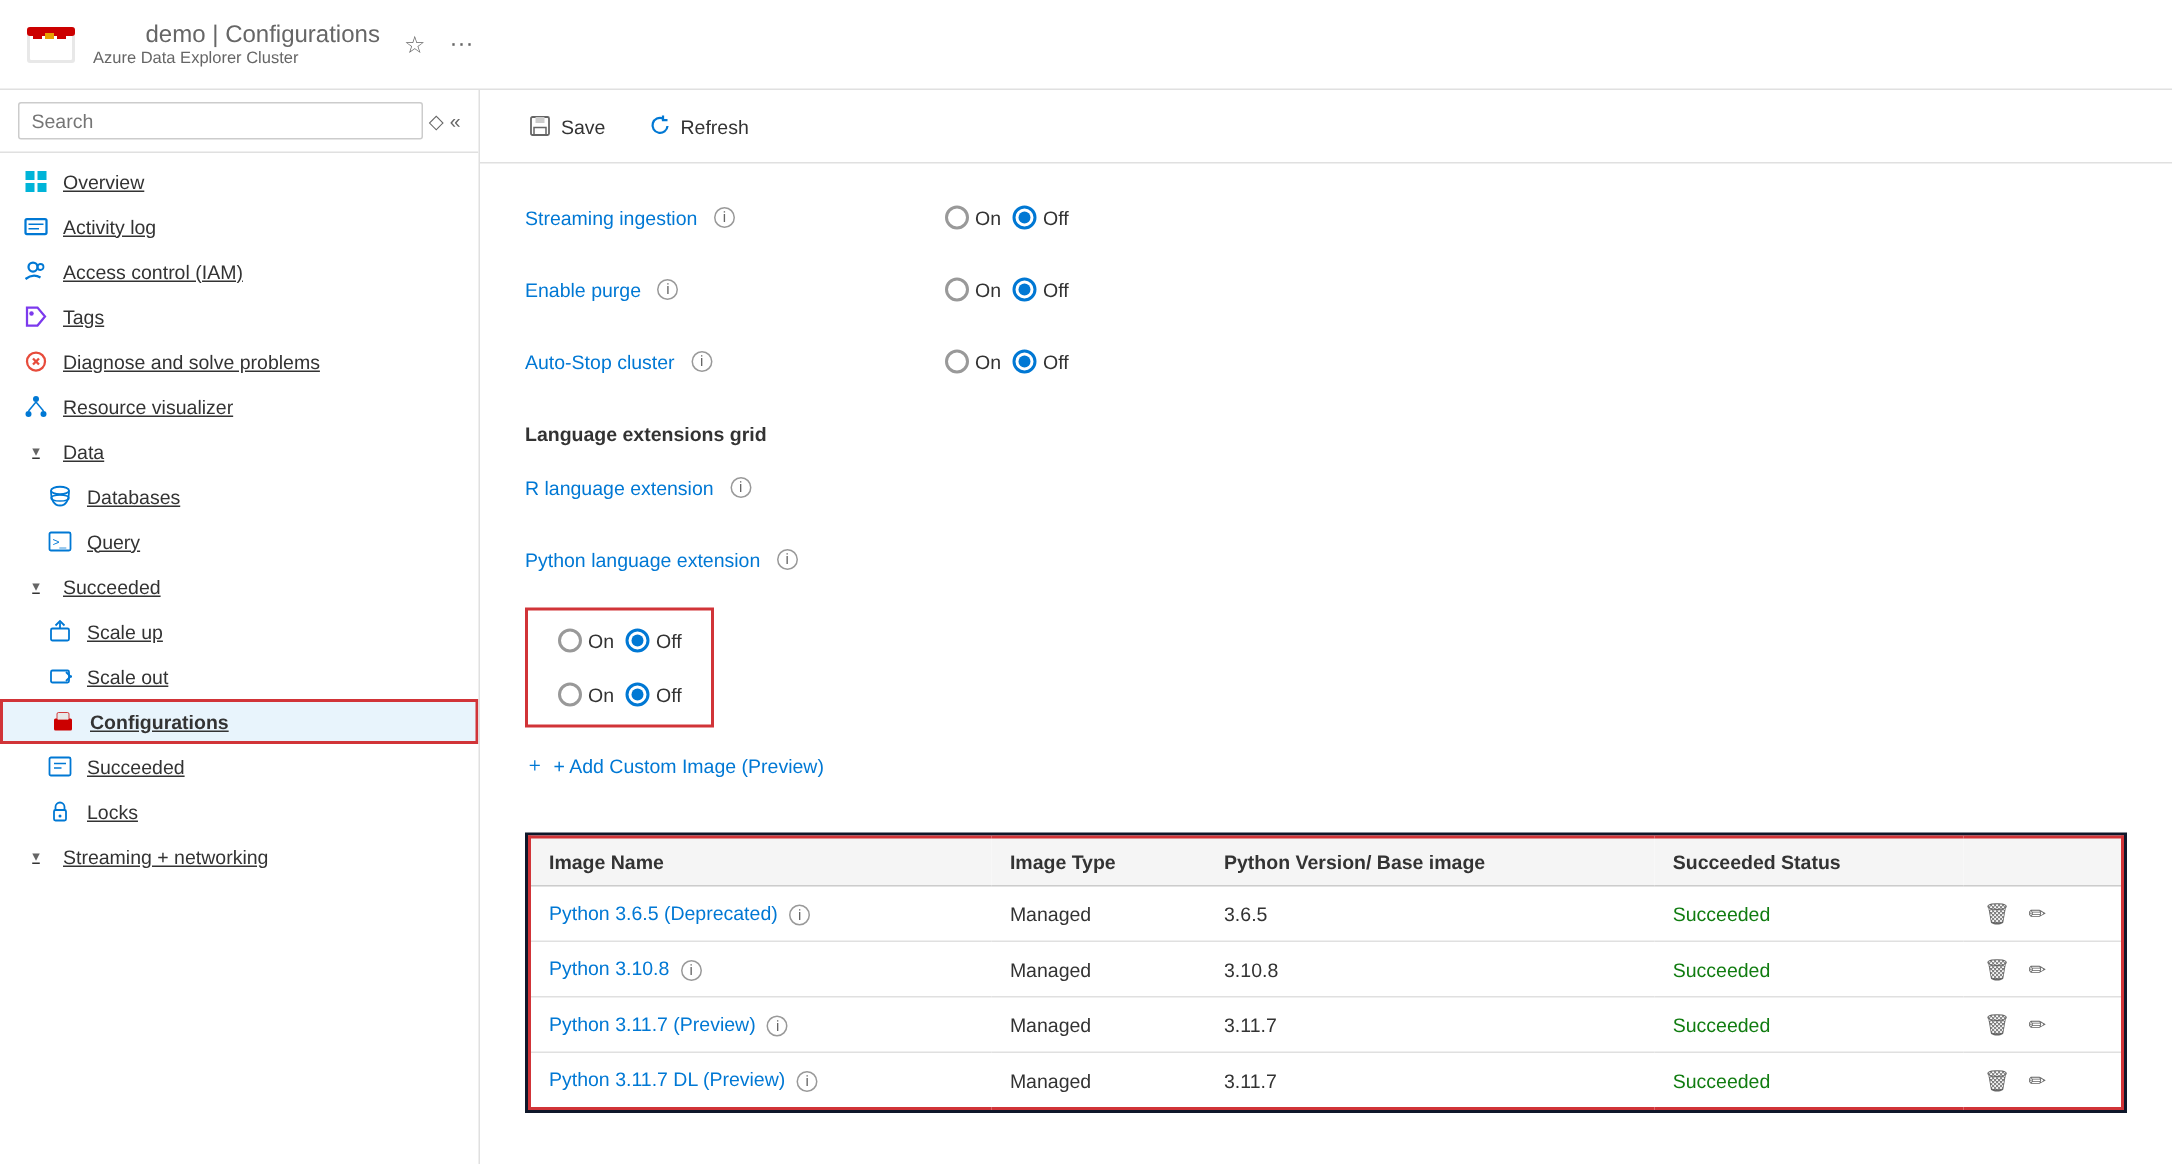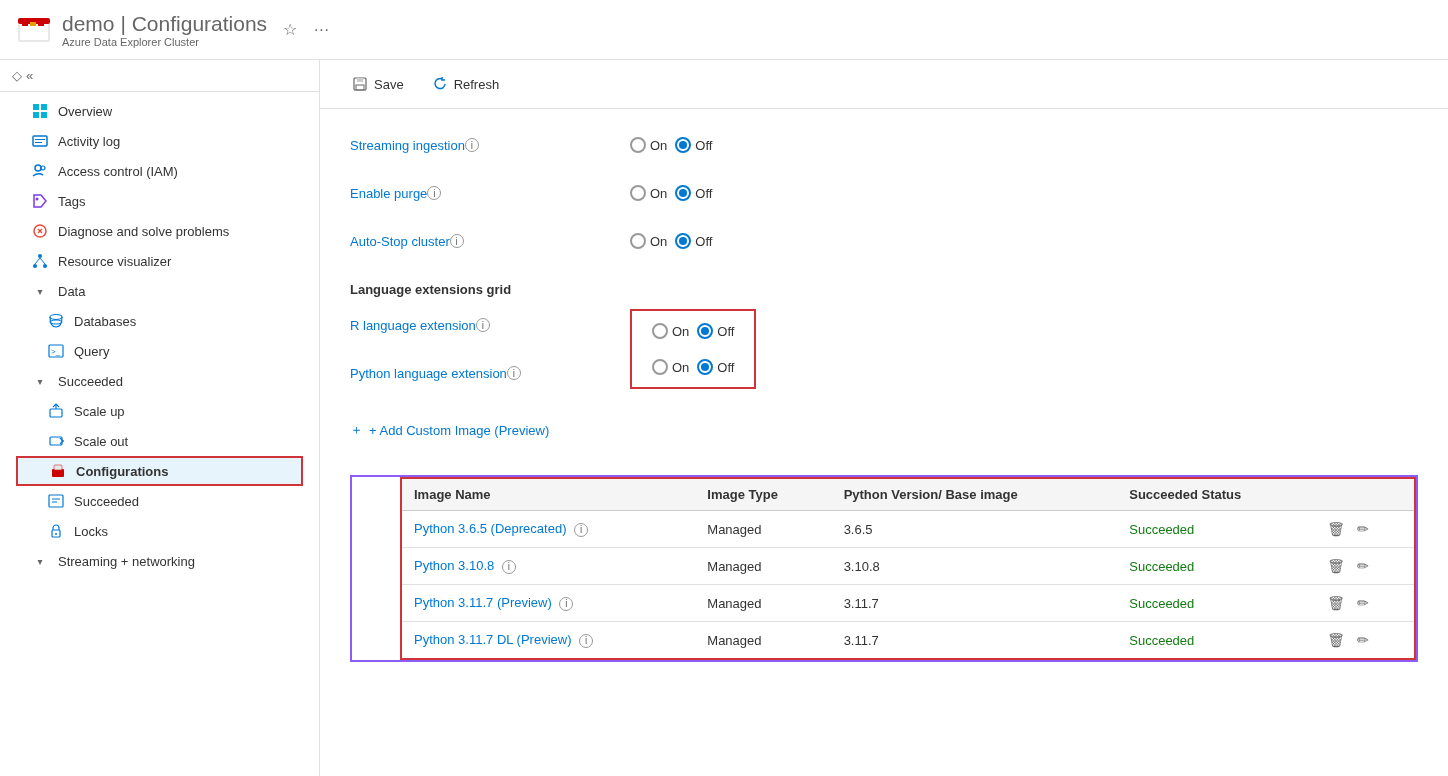--- a/index.html
+++ b/index.html
@@ -3,72 +3,72 @@
   <meta charset="utf-8">
   <style>
     * { box-sizing: border-box; margin: 0; padding: 0; }
     body { font-family: 'Segoe UI', Arial, sans-serif; font-size: 13px; color: #333; background: #fff; display: flex; flex-direction: column; height: 776px; overflow: hidden; }
 
     
     .header { display: flex; align-items: center; padding: 8px 16px; border-bottom: 1px solid #e0e0e0; height: 60px; background: #fff; }
     .header-icon { width: 36px; height: 36px; margin-right: 10px; display: flex; align-items: center; justify-content: center; }
     .header-icon svg { width: 36px; height: 36px; }
     .header-title { display: flex; flex-direction: column; }
-    .header-title-main { font-size: 21px; font-weight: 600; color: #1a1a1a; }
+    .header-title-main { font-size: 16px; font-weight: 600; color: #1a1a1a; margin-left: 35px; }
     .header-title-main span { color: #666; font-weight: 400; }
     .header-title-sub { font-size: 11px; color: #666; }
     .header-actions { display: flex; align-items: center; margin-left: 12px; gap: 8px; }
     .star-icon, .ellipsis-icon { color: #666; cursor: pointer; font-size: 16px; padding: 4px; }
 
     
     .main-layout { display: flex; flex: 1; overflow: hidden; }
 
     
     .sidebar { width: 320px; min-width: 320px; border-right: 1px solid #e0e0e0; display: flex; flex-direction: column; overflow: hidden; background: #fff; }
     .sidebar-search { padding: 8px 12px; border-bottom: 1px solid #e0e0e0; display: flex; align-items: center; gap: 4px; }
     .sidebar-search input { flex: 1; border: 1px solid #ccc; border-radius: 2px; padding: 4px 8px; font-size: 13px; outline: none; }
     .sidebar-search-icons { display: flex; gap: 4px; color: #666; }
-    .sidebar-nav { flex: 1; overflow-y: auto; padding: 4px 16px; }
+    .sidebar-nav { flex: 1; overflow-y: auto; padding: 4px 0; text-decoration: underline; }
     .nav-item { display: flex; align-items: center; padding: 7px 16px; cursor: pointer; color: #333; gap: 10px; font-size: 13px; }
     .nav-item.active { background: #e8f4fc; font-weight: 600; }
     .nav-item.indent { padding-left: 32px; }
     .nav-icon { width: 16px; height: 16px; display: inline-flex; align-items: center; justify-content: center; flex-shrink: 0; }
     .nav-item .chevron { font-size: 10px; color: #666; }
 
     
     .content { flex: 1; overflow-y: auto; padding: 0; }
     .toolbar { display: flex; align-items: center; padding: 10px 20px; border-bottom: 1px solid #e0e0e0; gap: 4px; }
     .toolbar-btn { display: flex; align-items: center; gap: 6px; padding: 6px 12px; border: none; background: none; cursor: pointer; color: #333; font-size: 13px; }
     .toolbar-btn svg { width: 16px; height: 16px; }
 
     .config-section { padding: 20px 30px; }
 
     .config-row { display: flex; align-items: center; margin-bottom: 16px; min-height: 32px; }
-    .config-label { min-width: 280px; color: #0078d4; font-size: 13px; display: flex; align-items: center; gap: 0; }
+    .config-label { min-width: 280px; color: #0078d4; font-size: 13px; display: flex; align-items: center; gap: 11px; }
     .config-label.black { color: #333; align-items: flex-end; }
     .info-icon { display: inline-flex; align-items: center; justify-content: center; width: 14px; height: 14px; border-radius: 50%; border: 1px solid #999; color: #666; font-size: 10px; cursor: pointer; }
     .radio-group { display: flex; align-items: center; gap: 8px; }
     .radio-option { display: flex; align-items: center; gap: 4px; cursor: pointer; }
     .radio-circle { width: 16px; height: 16px; border-radius: 50%; border: 2px solid #999; display: flex; align-items: center; justify-content: center; }
     .radio-circle.selected { border-color: #0078d4; }
     .radio-circle.selected::after { content: ''; width: 8px; height: 8px; border-radius: 50%; background: #0078d4; }
     .radio-label { font-size: 13px; color: #333; }
 
     .add-custom { display: flex; align-items: center; gap: 6px; color: #0078d4; cursor: pointer; font-size: 13px; margin-bottom: 16px; }
 
     
     .data-table { width: 100%; border-collapse: collapse; border: 2px solid #d13438; }
     .data-table th { background: #f5f5f5; text-align: left; padding: 8px 12px; font-weight: 600; font-size: 13px; color: #333; border-bottom: 1px solid #ccc; }
     .data-table td { padding: 8px 12px; font-size: 13px; border-bottom: 1px solid #e0e0e0; color: #333; }
     .data-table tr:last-child td { border-bottom: none; }
     .data-table td.status { color: #107c10; }
     .data-table td.link-blue { color: #0078d4; }
     .table-actions { display: flex; gap: 8px; align-items: center; color: #666; }
     .table-action-btn { background: none; border: none; cursor: pointer; color: #666; font-size: 14px; padding: 2px; }
-    .table-wrapper { margin: 0 30px 20px; border: 2px solid #8b5cf6; padding-left: 48px; }
+    .table-wrapper { margin: 0 30px 20px; border: 2px solid #0f172a; }
 
     
     ::-webkit-scrollbar { width: 6px; }
     ::-webkit-scrollbar-thumb { background: #ccc; border-radius: 3px; }
   </style>
 </head>
 <body>
 
 <div class="header">
   <div class="header-icon">
@@ -93,20 +93,21 @@
   <div class="header-actions">
     <span class="star-icon">☆</span>
     <span class="ellipsis-icon">···</span>
   </div>
 </div>
 
 <div class="main-layout">
 
   <div class="sidebar">
     <div class="sidebar-search">
+      <input type="text" placeholder="Search" style="">
       <div class="sidebar-search-icons">
         <span>◇</span>
         <span>«</span>
       </div>
     </div>
     <div class="sidebar-nav">
 
       <div class="nav-item">
         <span class="nav-icon">
           <svg width="16" height="16" viewBox="0 0 16 16">
@@ -340,21 +341,21 @@
           </label>
         </div>
       </div>
 
       <div class="config-row" style="margin-top: 10px; margin-bottom: 4px;">
         <div class="config-label black">
           <span style="font-weight: 700; color: #333;">Language extensions grid</span>
         </div>
       </div>
 
-      <div style="display: flex; align-items: flex-start; margin-bottom: 16px;">
+      <div style="display: flex; align-items: flex-start; margin-bottom: 16px; flex-direction: column;">
         <div style="min-width: 280px;">
           <div class="config-row" style="margin-bottom: 16px;">
             <div class="config-label">
               <span>R language extension</span>
               <span class="info-icon">i</span>
             </div>
           </div>
           <div class="config-row">
             <div class="config-label">
               <span>Python language extension</span>

